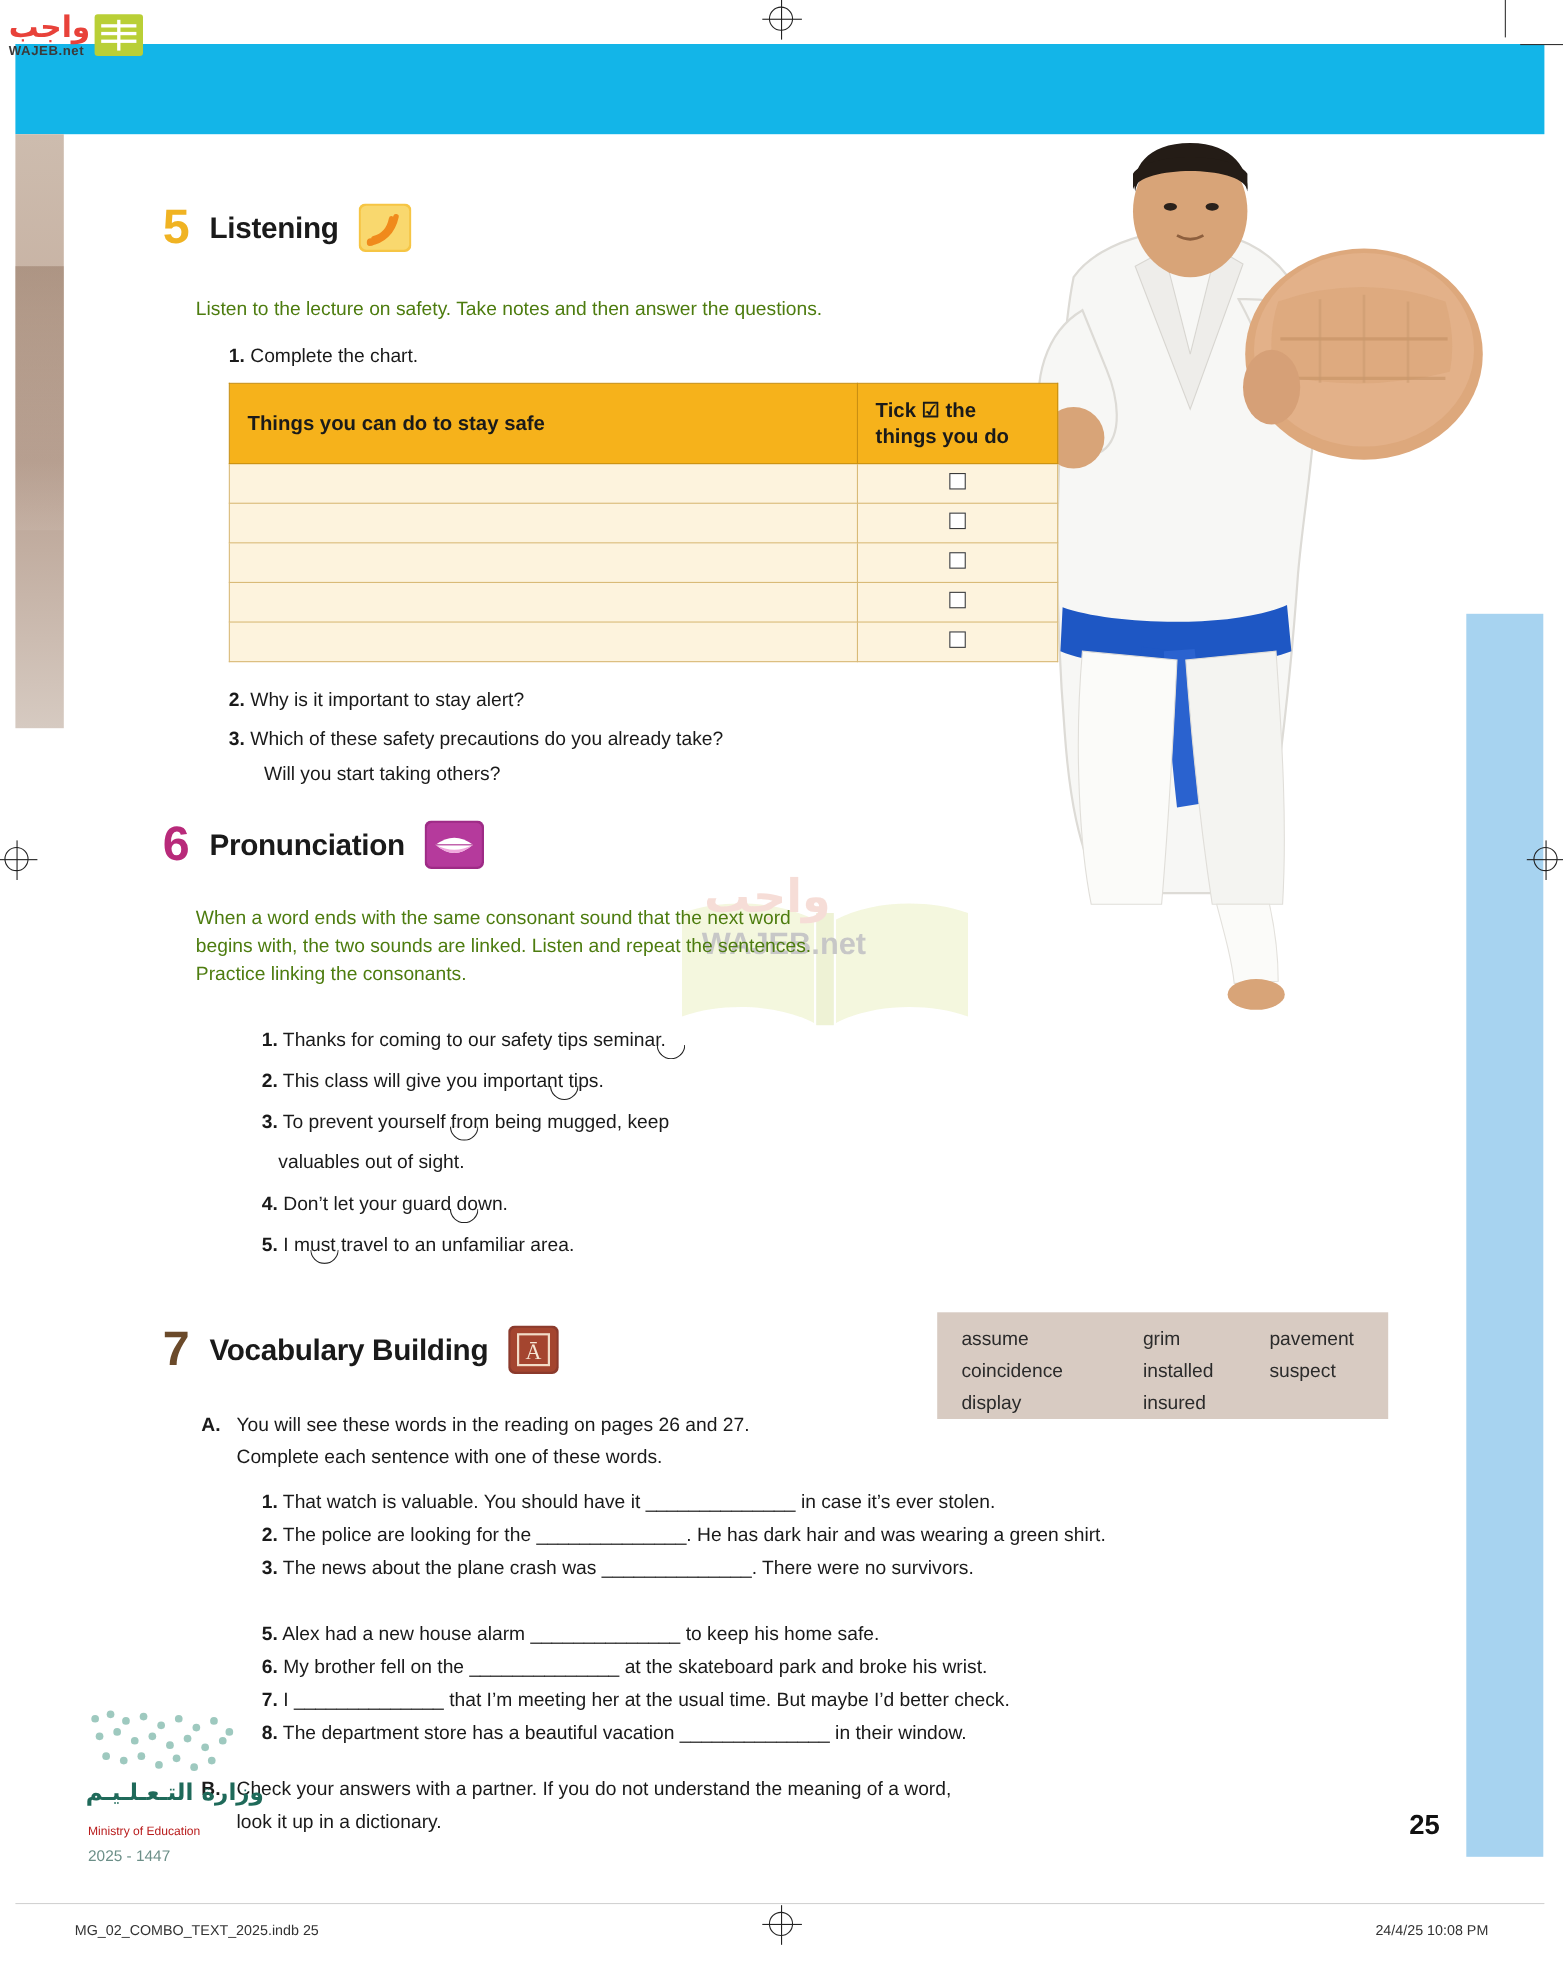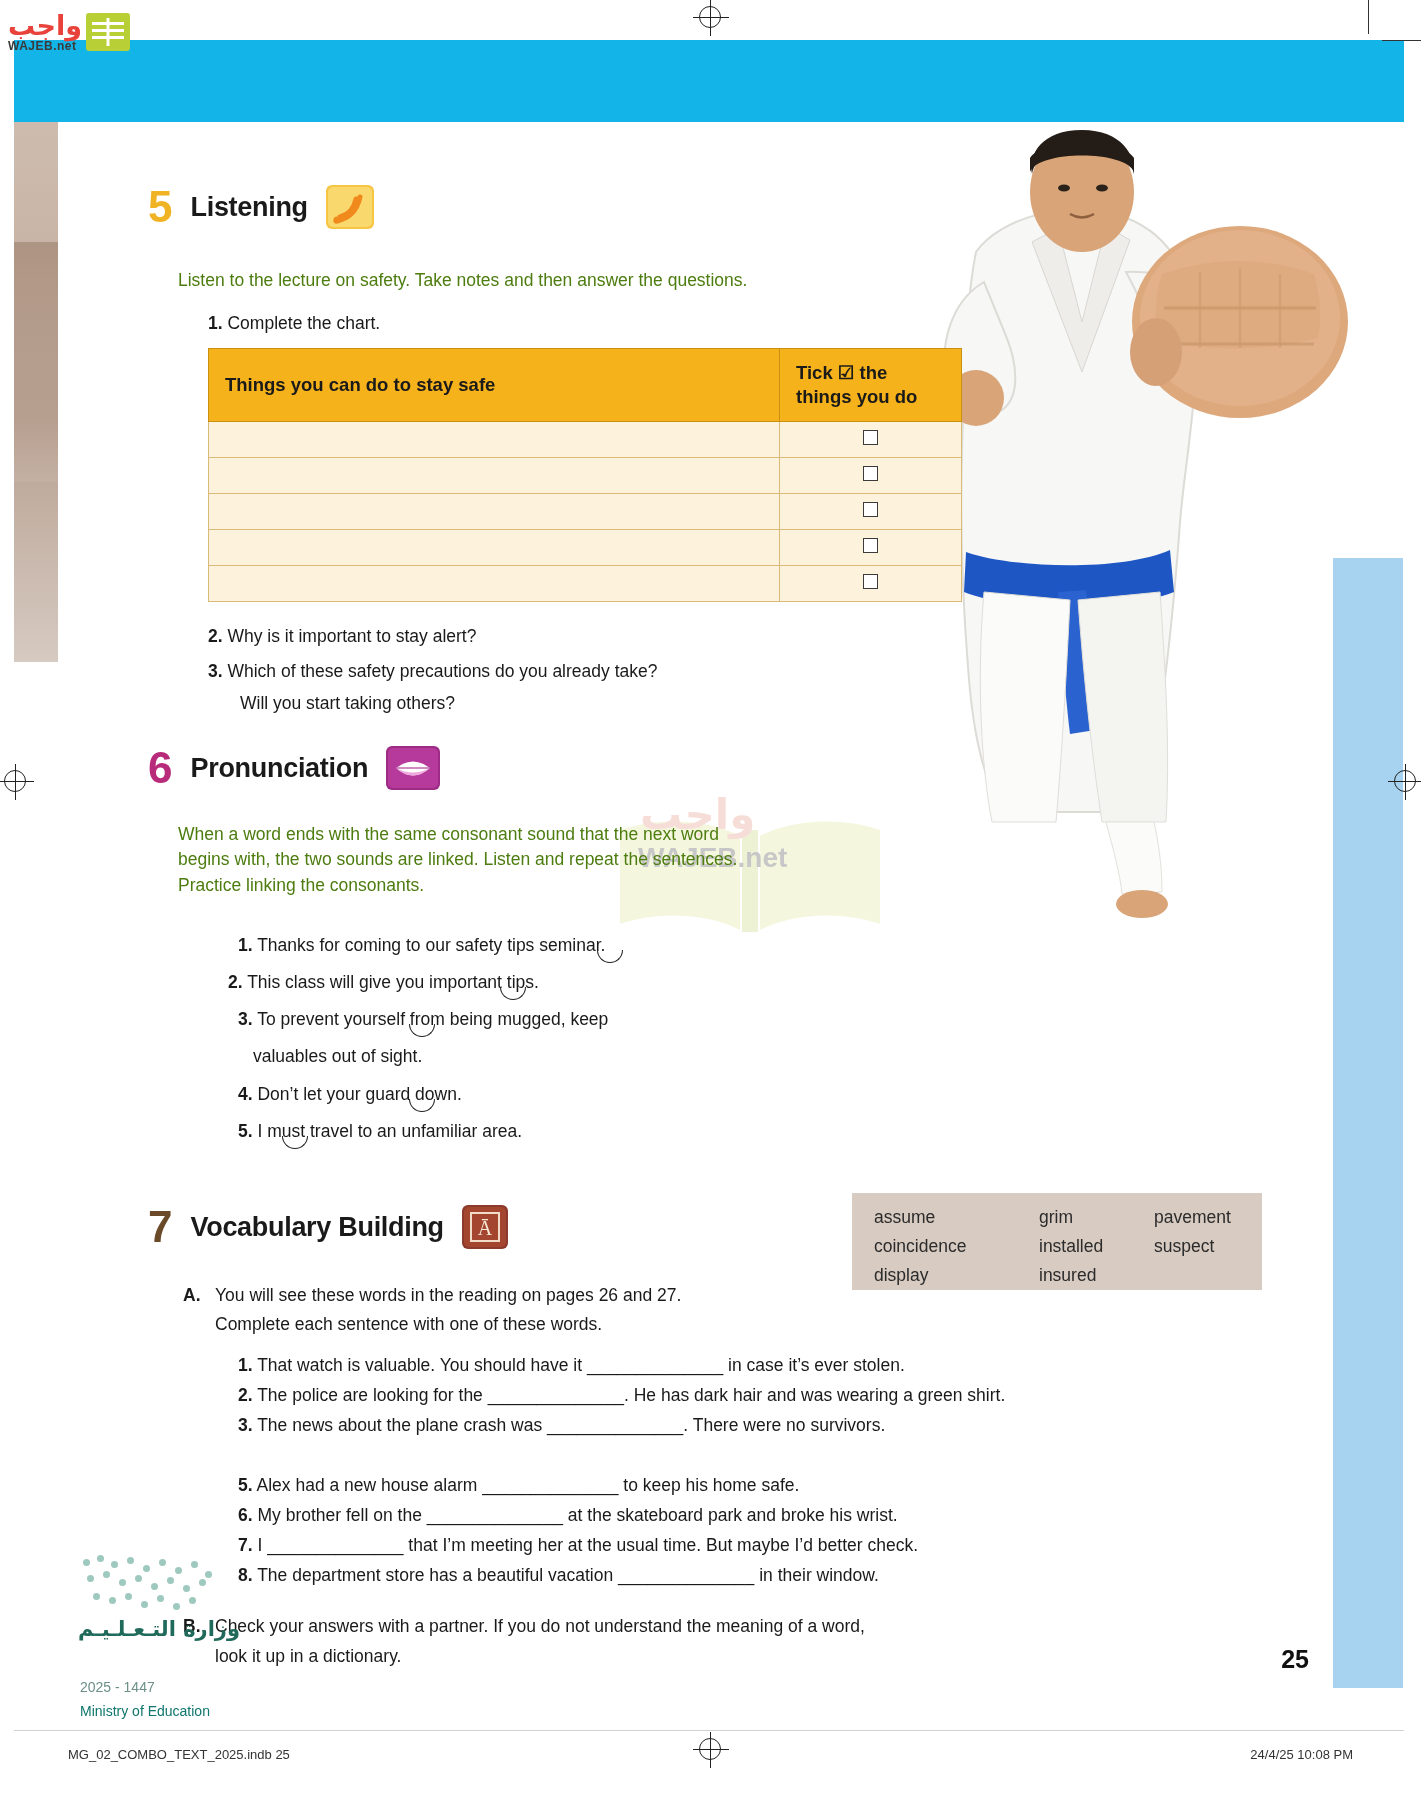--- a/index.html
+++ b/index.html
@@ -189,21 +189,21 @@
   .moe-dots i {
     position: absolute; width: 7px; height: 7px; border-radius: 50%; background: #9ec9bf; display:block;
   }
   .moe-ar {
     position: absolute; left: 0; top: 62px;
     font-size: 21px; color: #1f6a5a; font-weight: bold;
     font-family: "DejaVu Sans", sans-serif;
     letter-spacing: 1px;
   }
   .moe-en {
-    position: absolute; left: 2px; top: 104px; font-size: 14px; color: #0f766e; margin-top: 44px;
+    position: absolute; left: 2px; top: 104px; font-size: 11px; color: #b91c1c;
   }
   .moe-yr { position: absolute; left: 2px; top: 124px; font-size: 14px; color: #6c8f88; }
 
   .page-num {
     position: absolute; right: 112px; top: 1645px;
     font-size: 25px; font-weight: bold; color: #111;
   }
 
   
   .slug-line { position: absolute; left: 14px; top: 1730px; width: 1390px; height: 1px; background: #d2d2d2; }
@@ -372,21 +372,21 @@
   </div>
 
   <div class="body-text" style="left:178px; top:822px; width:560px;">When a word ends with the same consonant sound that the next word begins with, the two sounds are linked. Listen and repeat the sentences. Practice linking the consonants.</div>
 
   <div class="q" style="left:238px; top:932px;">
     <b>1.</b>
     <span>Thanks for coming to our safety tips seminar.</span>
   </div>
   <div class="arc" style="left:597px; top:950px;"></div>
 
-  <div class="q" style="left:228px; top:969px;">
+  <div class="q" style="left:238px; top:969px;">
     <b>2.</b>
     <span>This class will give you important tips.</span>
   </div>
   <div class="arc" style="left:500px; top:987px;"></div>
 
   <div class="q" style="left:238px; top:1006px;">
     <b>3.</b>
     <span>To prevent yourself from being mugged, keep</span>
   </div>
   <div class="arc" style="left:409px; top:1024px;"></div>

